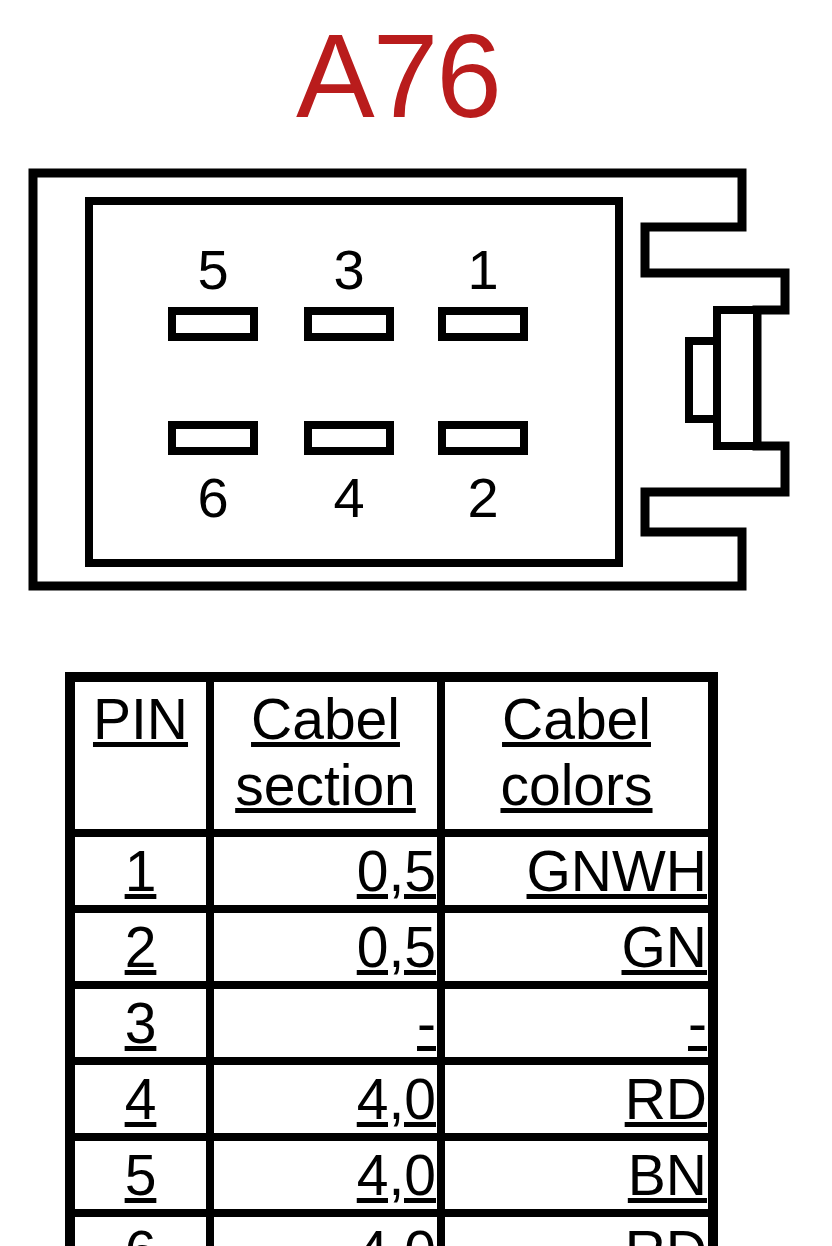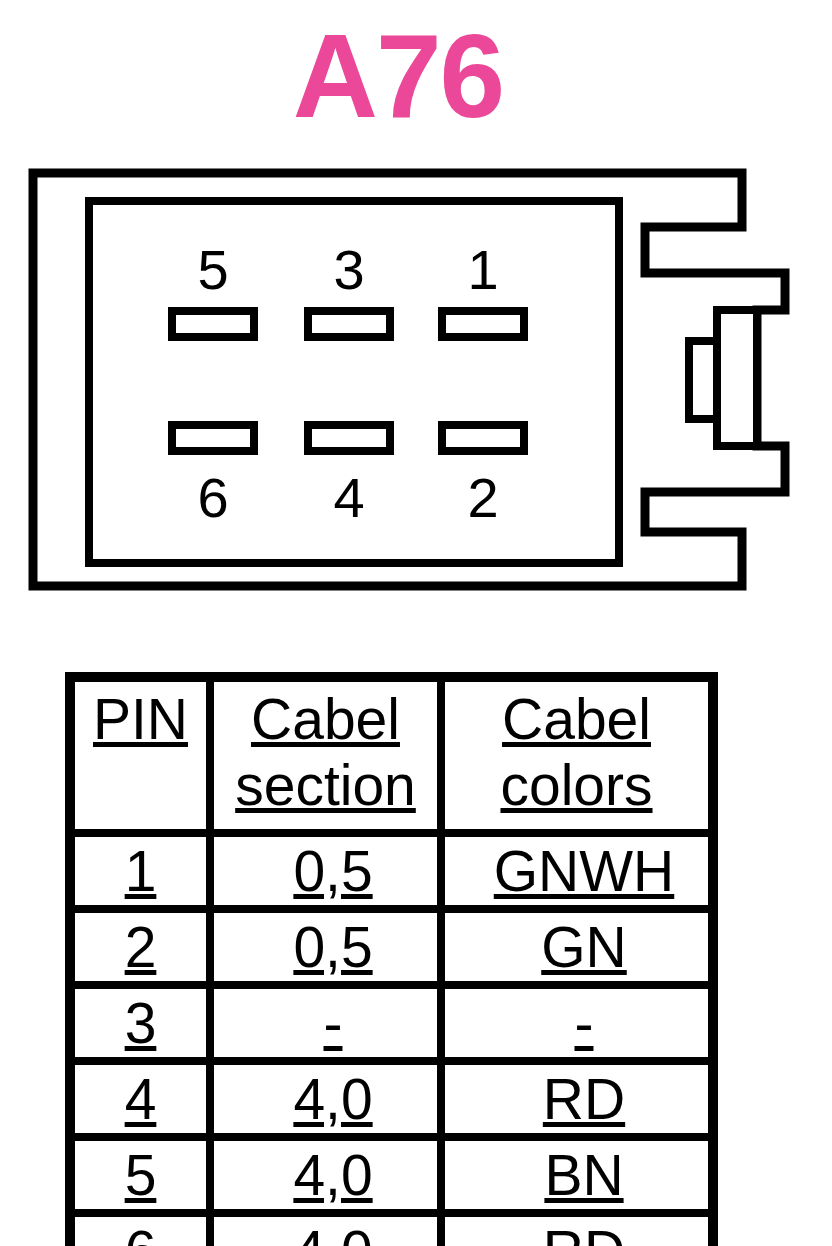--- a/index.html
+++ b/index.html
@@ -9,22 +9,22 @@
     overflow: hidden;
     font-family: "Liberation Sans", "DejaVu Sans", sans-serif;
   }
   .page { position: relative; width: 832px; height: 1246px; background:#fff; }
 
   .title {
     position: absolute;
     top: 8px; left: 0; width: 796px;
     text-align: center;
     font-size: 118px;
-    font-weight: bold;
-    color: #ec4899;
+    font-weight: normal;
+    color: #b91c1c;
     letter-spacing: -2px;
   }
 
   svg.connector { position: absolute; left: 0; top: 0; }
   svg.connector .slot { fill: #fff; stroke: #000; stroke-width: 8px; }
   svg.connector text {
     font-family: "Liberation Sans", "DejaVu Sans", sans-serif;
     font-size: 56px;
     fill: #000;
   }
@@ -48,21 +48,21 @@
     font-weight: normal;
     text-align: center;
     vertical-align: top;
     padding-top: 4px;
     line-height: 1.16;
     height: 142px;
   }
   table.pin-table td { height: 56px; vertical-align: middle; }
   tr.data-row { height: 56px; }
   td.col-pin { text-align: center; }
-  td.col-cross, td.col-color { text-align: center; padding-left: 16px; }
+  td.col-cross, td.col-color { text-align: right; padding-left: 16px; }
 </style>
 </head>
 <body>
 
 <div class="page">
 
   <div class="title">A76</div>
 
   <svg class="connector" width="832" height="640" viewBox="0 0 832 640">
 

